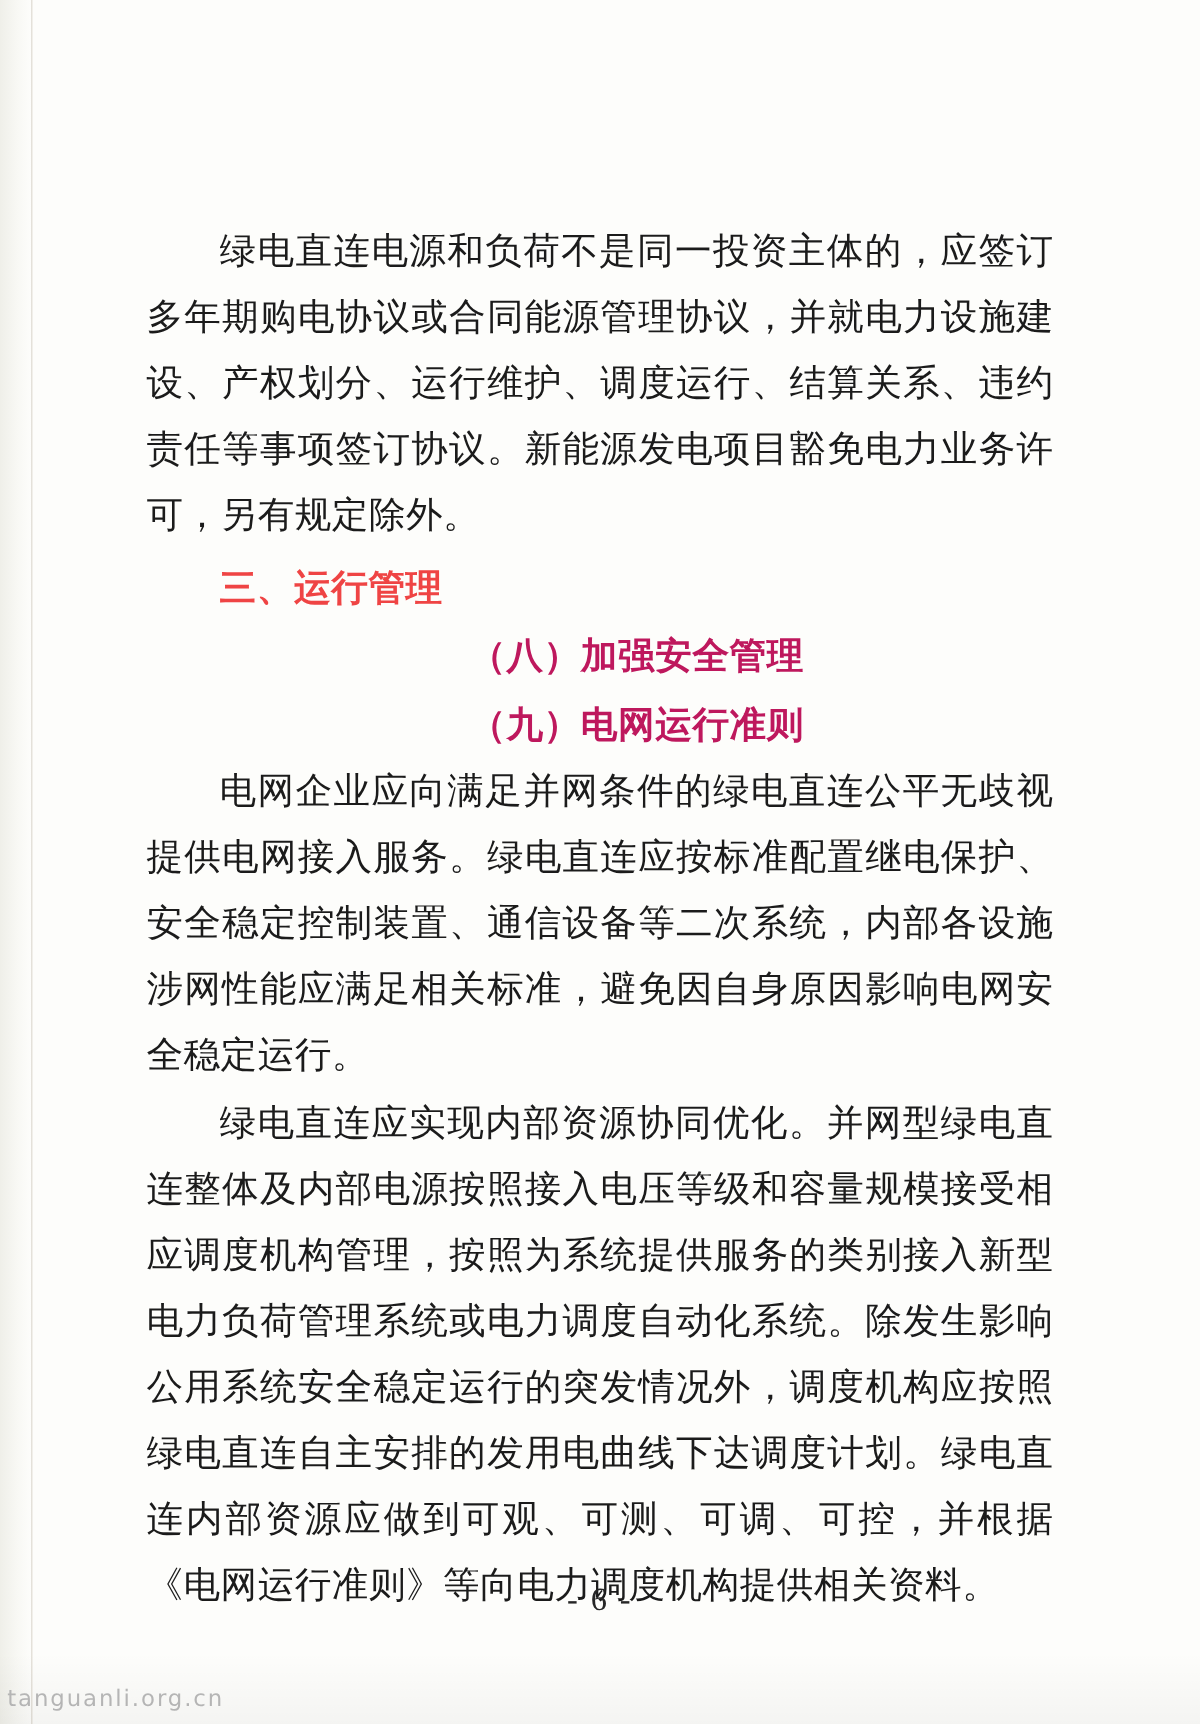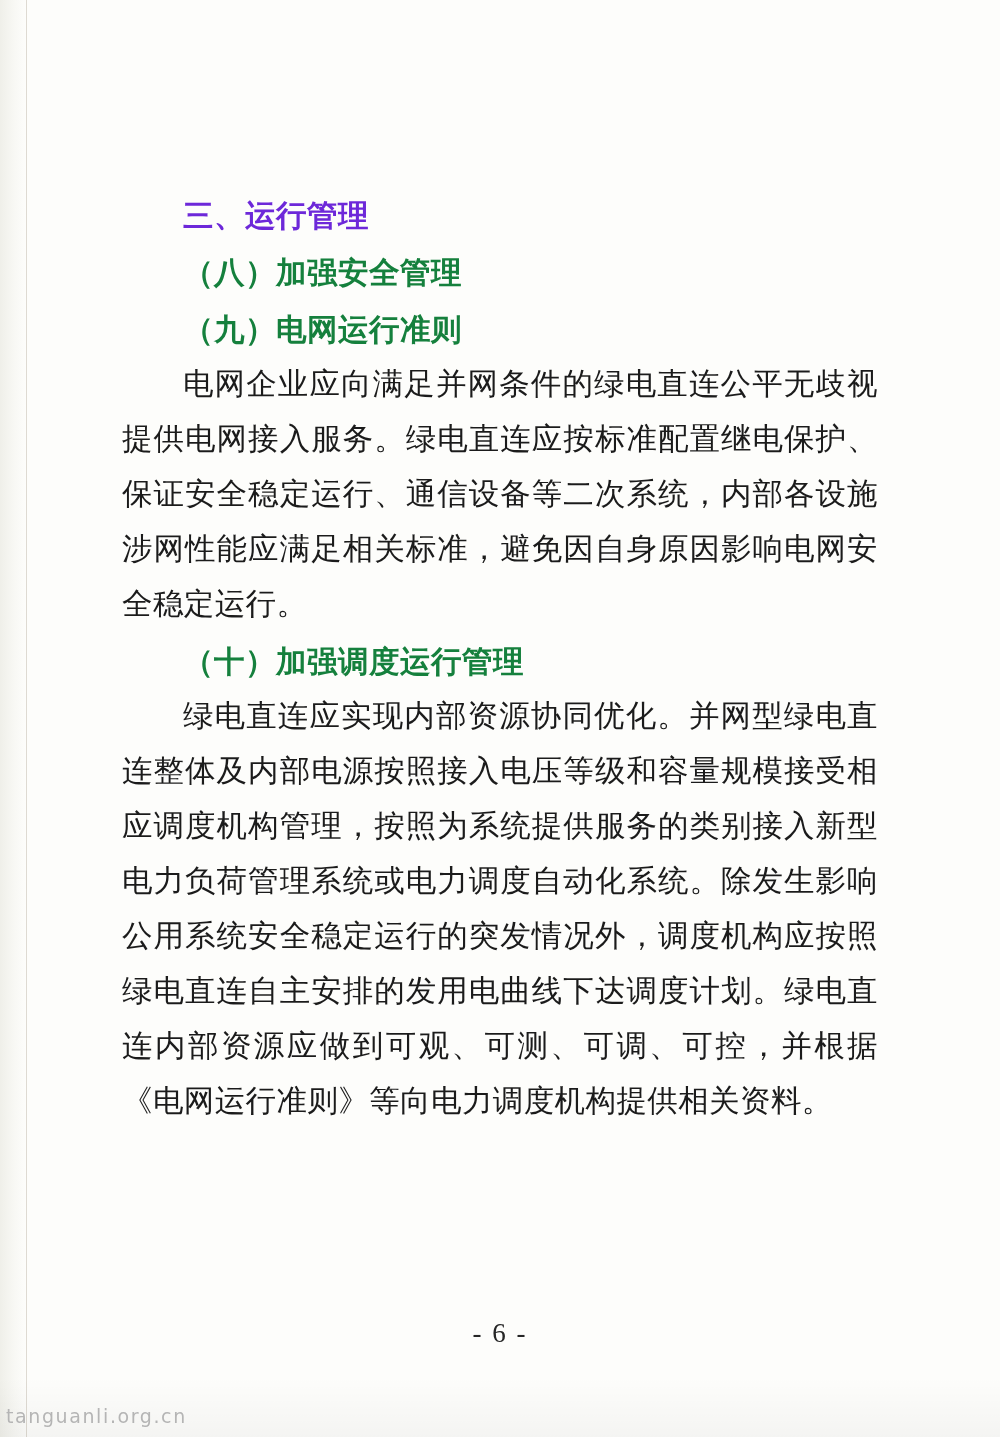--- a/index.html
+++ b/index.html
@@ -55,36 +55,37 @@
     text-justify: inter-ideograph;
     text-indent: 2em;
     letter-spacing: 0.4px;
     font-family: "Liberation Serif", "DejaVu Serif", serif;
   }
 
   h2.section-heading {
     margin: 6px 0 0 0;
     font-size: 30.5px;
     line-height: 55px;
-    color: #6d28d9;
+    color: #ef4444;
     text-indent: 2em;
     font-weight: bold;
     letter-spacing: 0.5px;
     font-family: "DejaVu Sans", "Liberation Sans", sans-serif;
   }
 
   h3.sub-heading {
     margin: 2px 0 0 0;
     font-size: 30.5px;
     line-height: 55px;
-    color: #15803d;
+    color: #be185d;
     text-indent: 2em;
     font-weight: bold;
     letter-spacing: 0.5px;
     font-family: "DejaVu Sans", "Liberation Sans", sans-serif;
+    text-align: center;
   }
 
   .page-number {
     position: absolute;
     left: 0;
     right: 0;
     top: 1318px;
     text-align: center;
     font-size: 27px;
     color: #262626;
@@ -114,31 +115,31 @@
   }
 </style>
 </head>
 <body>
 
 <div class="page">
   <div class="edge-line"></div>
 
   <div class="content">
 
+    <p class="para">绿电直连电源和负荷不是同一投资主体的，应签订多年期购电协议或合同能源管理协议，并就电力设施建设、产权划分、运行维护、调度运行、结算关系、违约责任等事项签订协议。新能源发电项目豁免电力业务许可，另有规定除外。</p>
 
     <h2 class="section-heading">三、运行管理</h2>
 
     <h3 class="sub-heading">（八）加强安全管理</h3>
 
 
     <h3 class="sub-heading">（九）电网运行准则</h3>
 
-    <p class="para">电网企业应向满足并网条件的绿电直连公平无歧视提供电网接入服务。绿电直连应按标准配置继电保护、保证安全稳定运行、通信设备等二次系统，内部各设施涉网性能应满足相关标准，避免因自身原因影响电网安全稳定运行。</p>
+    <p class="para">电网企业应向满足并网条件的绿电直连公平无歧视提供电网接入服务。绿电直连应按标准配置继电保护、安全稳定控制装置、通信设备等二次系统，内部各设施涉网性能应满足相关标准，避免因自身原因影响电网安全稳定运行。</p>
 
-    <h3 class="sub-heading">（十）加强调度运行管理</h3>
 
     <p class="para">绿电直连应实现内部资源协同优化。并网型绿电直连整体及内部电源按照接入电压等级和容量规模接受相应调度机构管理，按照为系统提供服务的类别接入新型电力负荷管理系统或电力调度自动化系统。除发生影响公用系统安全稳定运行的突发情况外，调度机构应按照绿电直连自主安排的发用电曲线下达调度计划。绿电直连内部资源应做到可观、可测、可调、可控，并根据《电网运行准则》等向电力调度机构提供相关资料。</p>
 
   </div>
 
   <div class="page-number">- 6 -</div>
 
   <div class="watermark">tanguanli.org.cn</div>
 
   <div class="scan-shade"></div>

